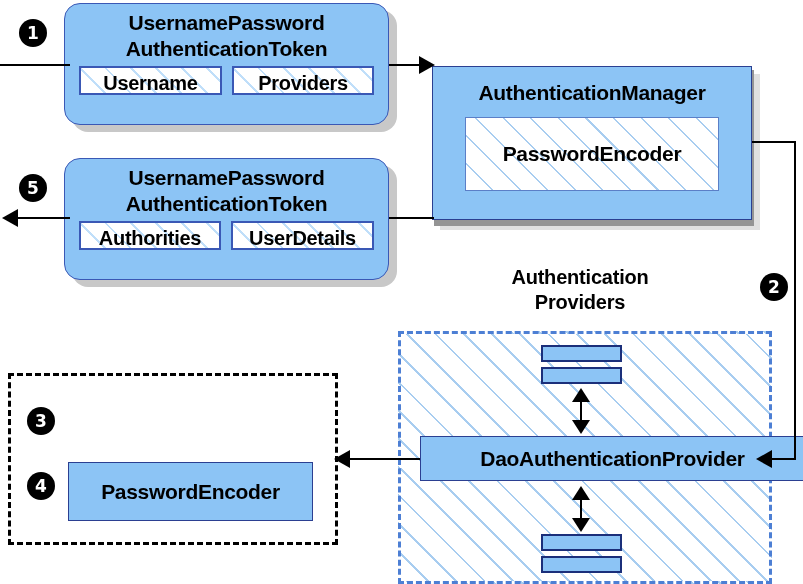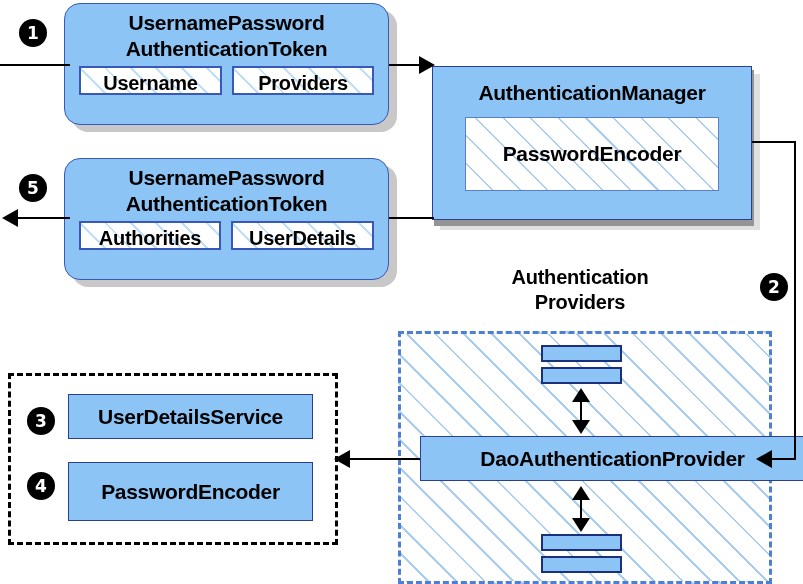--- a/index.html
+++ b/index.html
@@ -249,23 +249,20 @@
   <div class="abs line-h" style="left:348px; top:458px; width:72px;"></div>
   <div class="abs arrow arrow-left" style="left:334px; top:450px;"></div>
 
   <div class="abs services-container" style="left:8px; top:373px; width:330px; height:172px;"></div>
 
   <div class="abs badge" style="left:28px; top:408px;">3</div>
   <div class="abs badge" style="left:28px; top:473px;">4</div>
 
   <div class="abs rect-shadow-light" style="left:58px; top:405px; width:245px; height:44px;"></div>
   <div class="abs rect-shadow-dark" style="left:61px; top:401px; width:245px; height:44px;"></div>
-  <div class="abs rect-box" style="left:68px; top:394px; width:245px; height:45px; display:flex; align-items:center; justify-content:center;">
-    <span class="rect-title">UserDetailsService</span>
-  </div>
 
   <div class="abs rect-shadow-light" style="left:58px; top:473px; width:245px; height:44px;"></div>
   <div class="abs rect-shadow-dark" style="left:61px; top:469px; width:245px; height:44px;"></div>
   <div class="abs rect-box" style="left:68px; top:462px; width:245px; height:59px; display:flex; align-items:center; justify-content:center;">
     <span class="rect-title">PasswordEncoder</span>
   </div>
 
 </div>
 
 </body></html>

